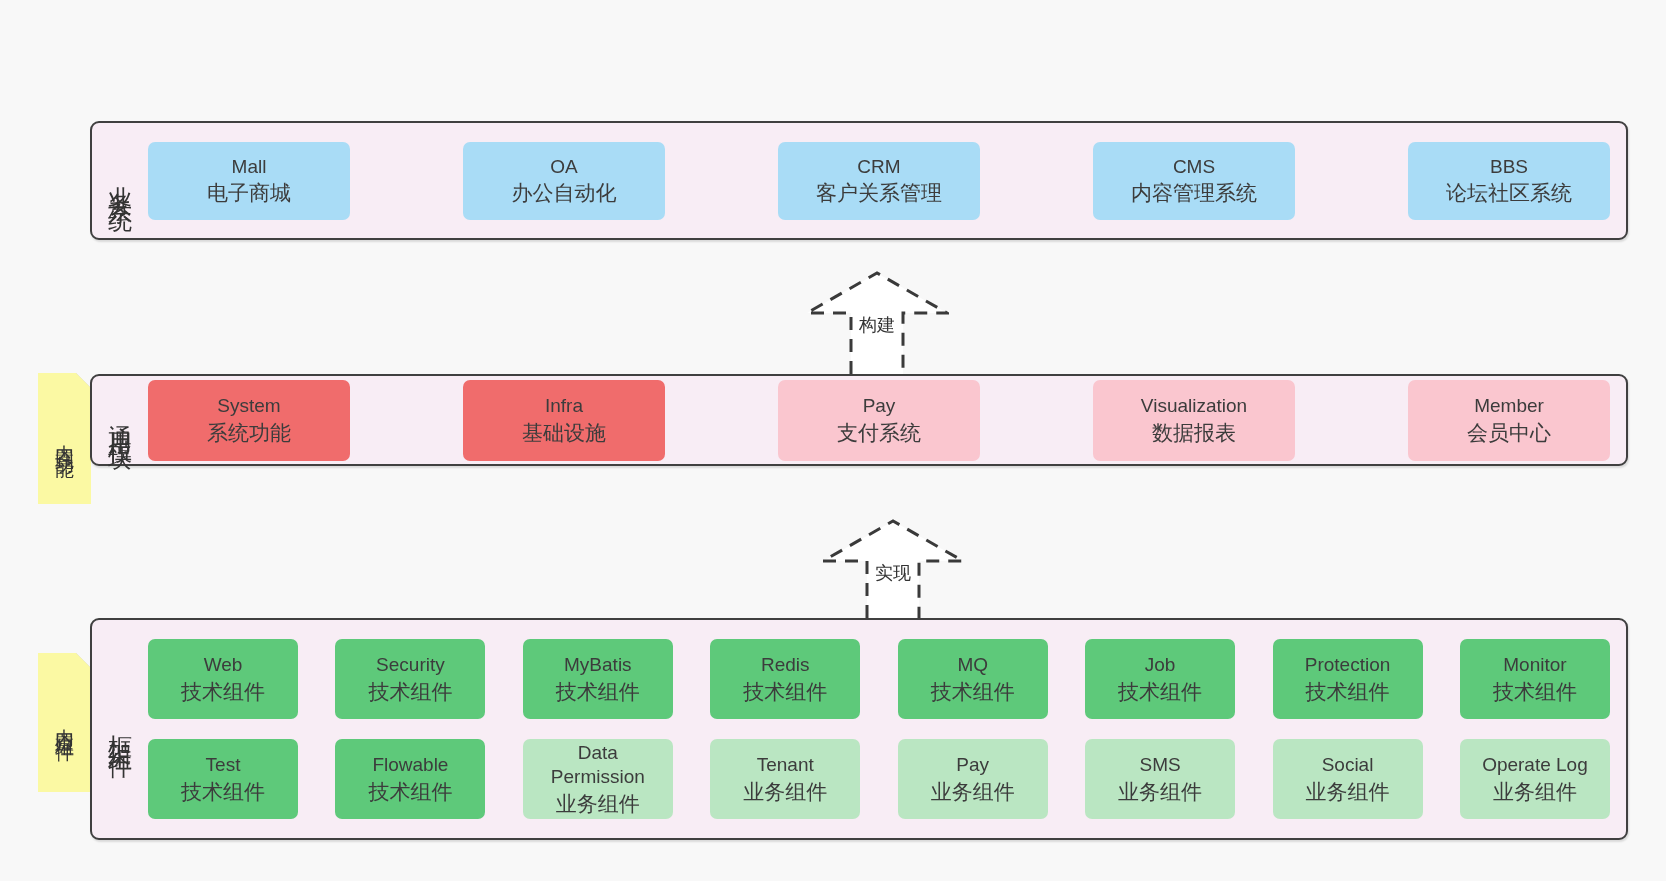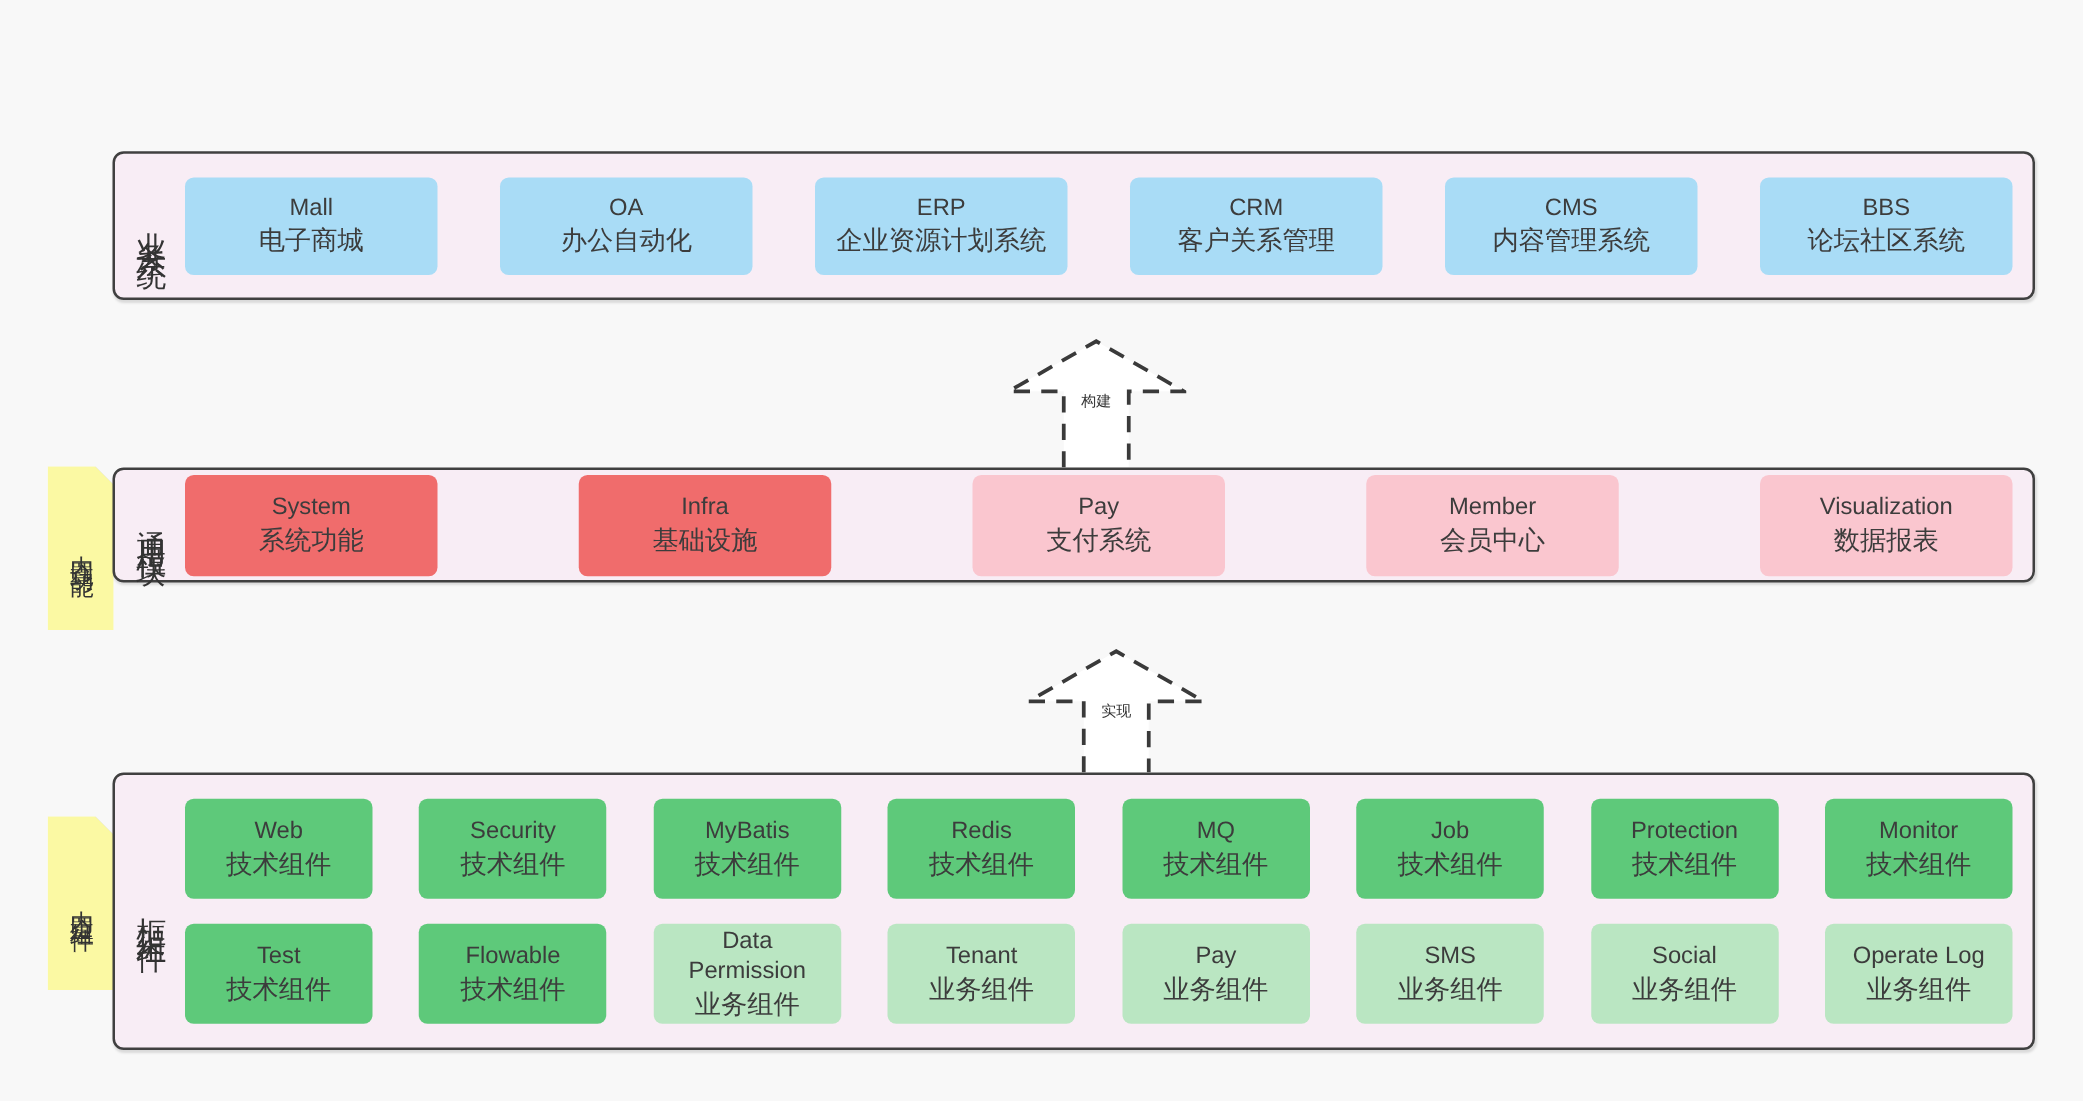--- a/index.html
+++ b/index.html
@@ -83,21 +83,21 @@
   #arrow-implement{left:821px;top:519px;height:99px;}
   .arrow svg{position:absolute;inset:0;width:100%;height:100%;}
   .arrow path{
     fill:#ffffff;
     stroke:var(--arrow,#3a3a3a);
     stroke-width:3;
     stroke-dasharray:13 9;
   }
   .arrow-label{
     position:absolute;top:42px;left:0;right:0;
-    text-align:center;font-size:12px;color:#333;
+    text-align:center;font-size:18px;color:#333;
   }
 </style>
 </head>
 <body>
 
 <div class="canvas">
 
   <div class="sticky" id="sticky-common">内置功能</div>
   <div class="sticky" id="sticky-framework">内置组件</div>
   <div class="fold" style="left:76px;top:373px;"></div>
@@ -106,24 +106,20 @@
   <div class="band" id="band-business">
     <div class="band-label">业务系统</div>
     <div class="band-content">
       <div class="box w6 blue">
         <span class="t">Mall</span>
         <span class="s">电子商城</span>
       </div>
       <div class="box w6 blue">
         <span class="t">OA</span>
         <span class="s">办公自动化</span>
-      </div>
-      <div class="box w6 blue">
-        <span class="t">ERP</span>
-        <span class="s">企业资源计划系统</span>
       </div>
       <div class="box w6 blue">
         <span class="t">CRM</span>
         <span class="s">客户关系管理</span>
       </div>
       <div class="box w6 blue">
         <span class="t">CMS</span>
         <span class="s">内容管理系统</span>
       </div>
       <div class="box w6 blue">
@@ -149,26 +145,26 @@
       </div>
       <div class="box w6 red">
         <span class="t">Infra</span>
         <span class="s">基础设施</span>
       </div>
       <div class="box w6 pink">
         <span class="t">Pay</span>
         <span class="s">支付系统</span>
       </div>
       <div class="box w6 pink">
+        <span class="t">Visualization</span>
+        <span class="s">数据报表</span>
+      </div>
+      <div class="box w6 pink">
         <span class="t">Member</span>
         <span class="s">会员中心</span>
-      </div>
-      <div class="box w6 pink">
-        <span class="t">Visualization</span>
-        <span class="s">数据报表</span>
       </div>
     </div>
   </div>
 
   <div class="arrow" id="arrow-implement">
     <svg viewBox="0 0 144 99" preserveAspectRatio="none">
       <path d="M 46 99 L 46 42 L 2 42 L 72 2 L 142 42 L 98 42 L 98 99"></path>
     </svg>
     <span class="arrow-label">实现</span>
   </div>

